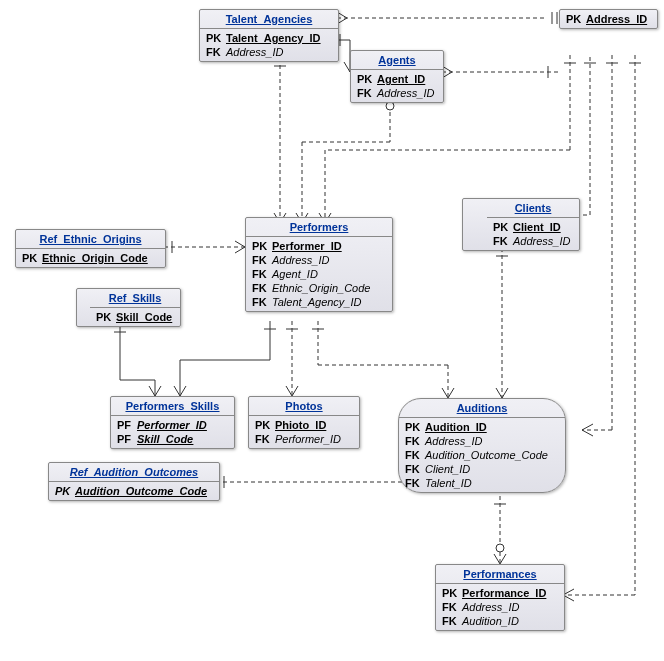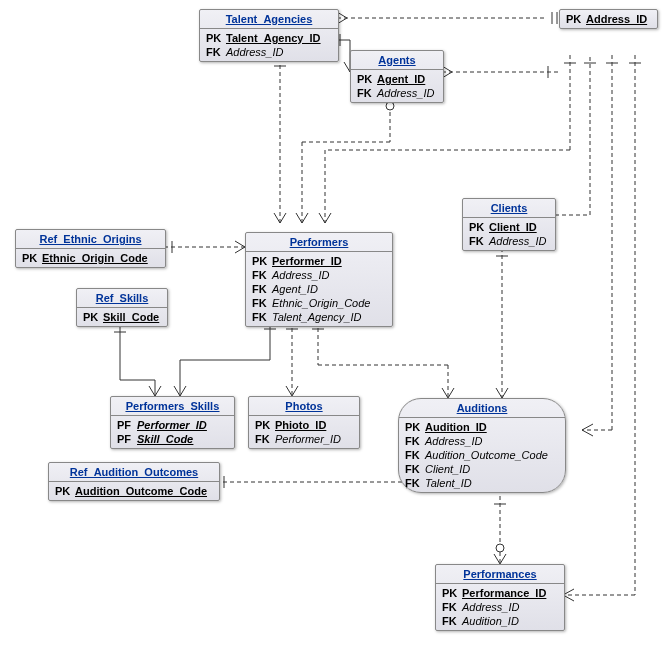--- a/index.html
+++ b/index.html
@@ -181,39 +181,39 @@
   </div>
 </div>
 
 <div class="entity" style="left:15px; top:229px; width:149px;">
   <div class="entity-title">Ref_Ethnic_Origins</div>
   <div class="entity-body">
     <div class="attr pk"><span class="key">PK</span><span class="name">Ethnic_Origin_Code</span></div>
   </div>
 </div>
 
-<div class="entity" style="left:76px; top:288px; width:90px;">
+<div class="entity" style="left:76px; top:288px; width:90px;padding-left:13px;">
   <div class="entity-title">Ref_Skills</div>
   <div class="entity-body">
     <div class="attr pk"><span class="key">PK</span><span class="name">Skill_Code</span></div>
   </div>
 </div>
 
-<div class="entity" style="left:245px; top:232px; width:146px;">
+<div class="entity" style="left:245px; top:217px; width:146px;">
   <div class="entity-title">Performers</div>
   <div class="entity-body">
     <div class="attr pk"><span class="key">PK</span><span class="name">Performer_ID</span></div>
     <div class="attr fk"><span class="key">FK</span><span class="name">Address_ID</span></div>
     <div class="attr fk"><span class="key">FK</span><span class="name">Agent_ID</span></div>
     <div class="attr fk"><span class="key">FK</span><span class="name">Ethnic_Origin_Code</span></div>
     <div class="attr fk"><span class="key">FK</span><span class="name">Talent_Agency_ID</span></div>
   </div>
 </div>
 
-<div class="entity" style="left:462px; top:198px; width:92px;">
+<div class="entity" style="left:462px; top:198px; width:92px;padding-left:24px;">
   <div class="entity-title">Clients</div>
   <div class="entity-body">
     <div class="attr pk"><span class="key">PK</span><span class="name">Client_ID</span></div>
     <div class="attr fk"><span class="key">FK</span><span class="name">Address_ID</span></div>
   </div>
 </div>
 
 <div class="entity" style="left:110px; top:396px; width:123px;text-decoration:underline;">
   <div class="entity-title">Performers_Skills</div>
   <div class="entity-body">
@@ -223,21 +223,21 @@
 </div>
 
 <div class="entity" style="left:248px; top:396px; width:110px;">
   <div class="entity-title">Photos</div>
   <div class="entity-body">
     <div class="attr pk"><span class="key">PK</span><span class="name">Phioto_ID</span></div>
     <div class="attr fk"><span class="key">FK</span><span class="name">Performer_ID</span></div>
   </div>
 </div>
 
-<div class="entity" style="left:48px; top:462px; width:170px;">
+<div class="entity" style="left:48px; top:462px; width:170px;font-style:italic;">
   <div class="entity-title">Ref_Audition_Outcomes</div>
   <div class="entity-body">
     <div class="attr pk"><span class="key">PK</span><span class="name">Audition_Outcome_Code</span></div>
   </div>
 </div>
 
 <div class="entity" style="left:398px; top:398px; width:166px;border-radius:23px;">
   <div class="entity-title">Auditions</div>
   <div class="entity-body">
     <div class="attr pk"><span class="key">PK</span><span class="name">Audition_ID</span></div>

